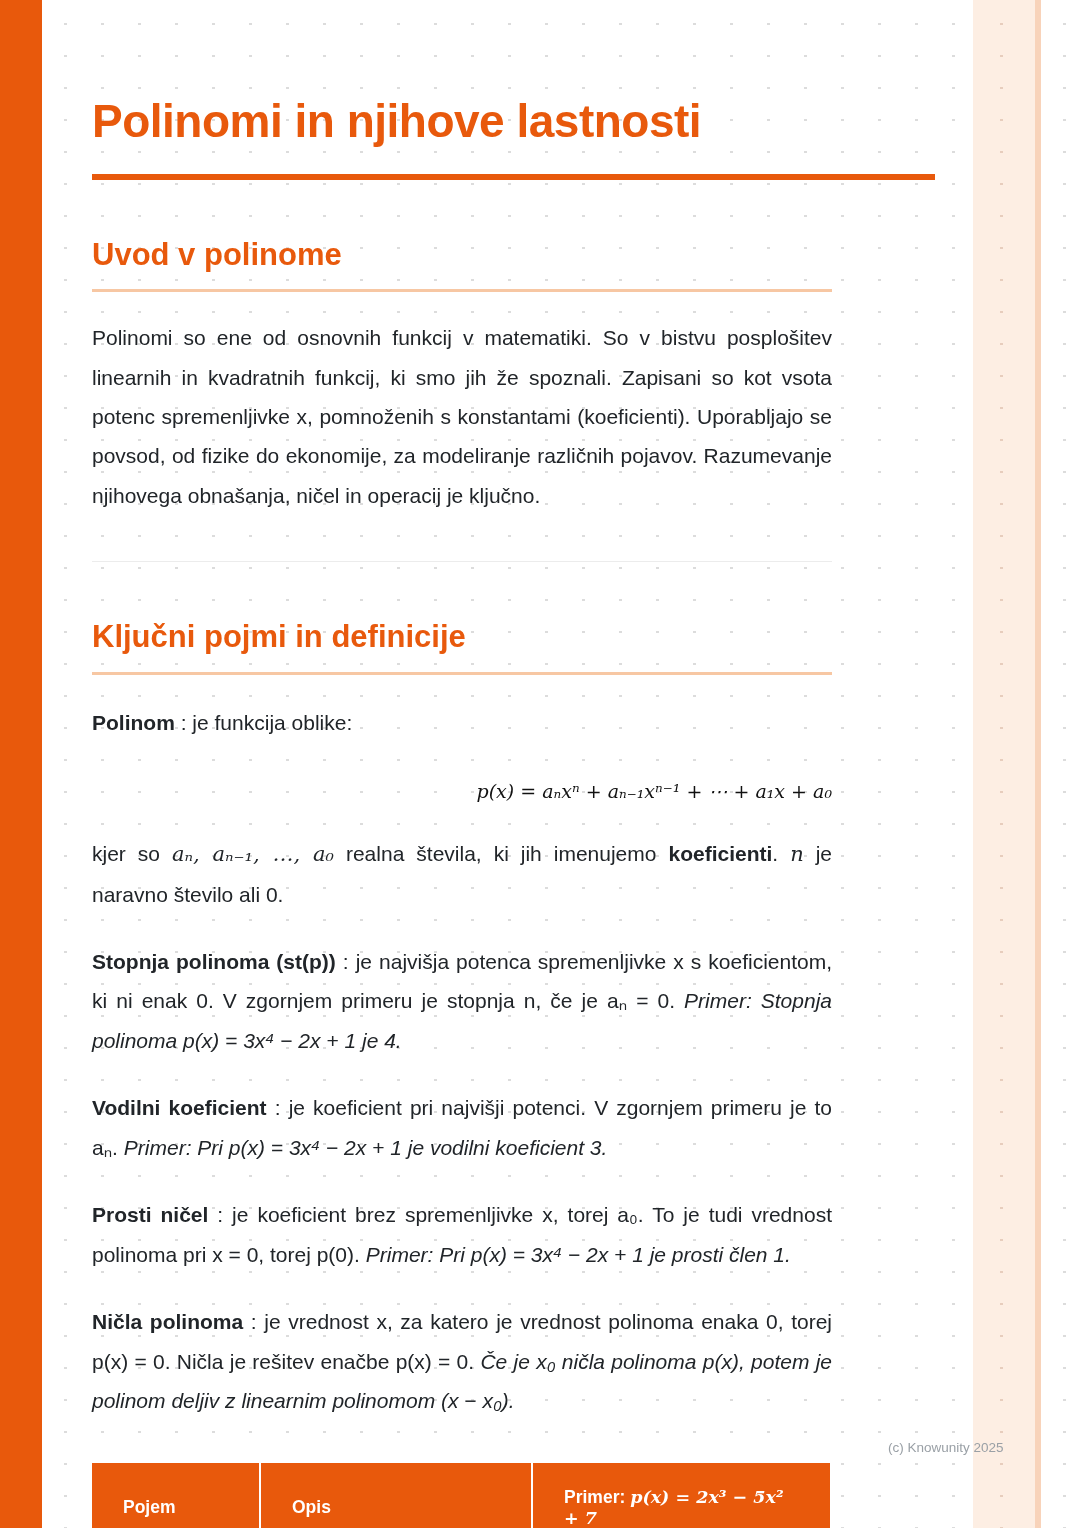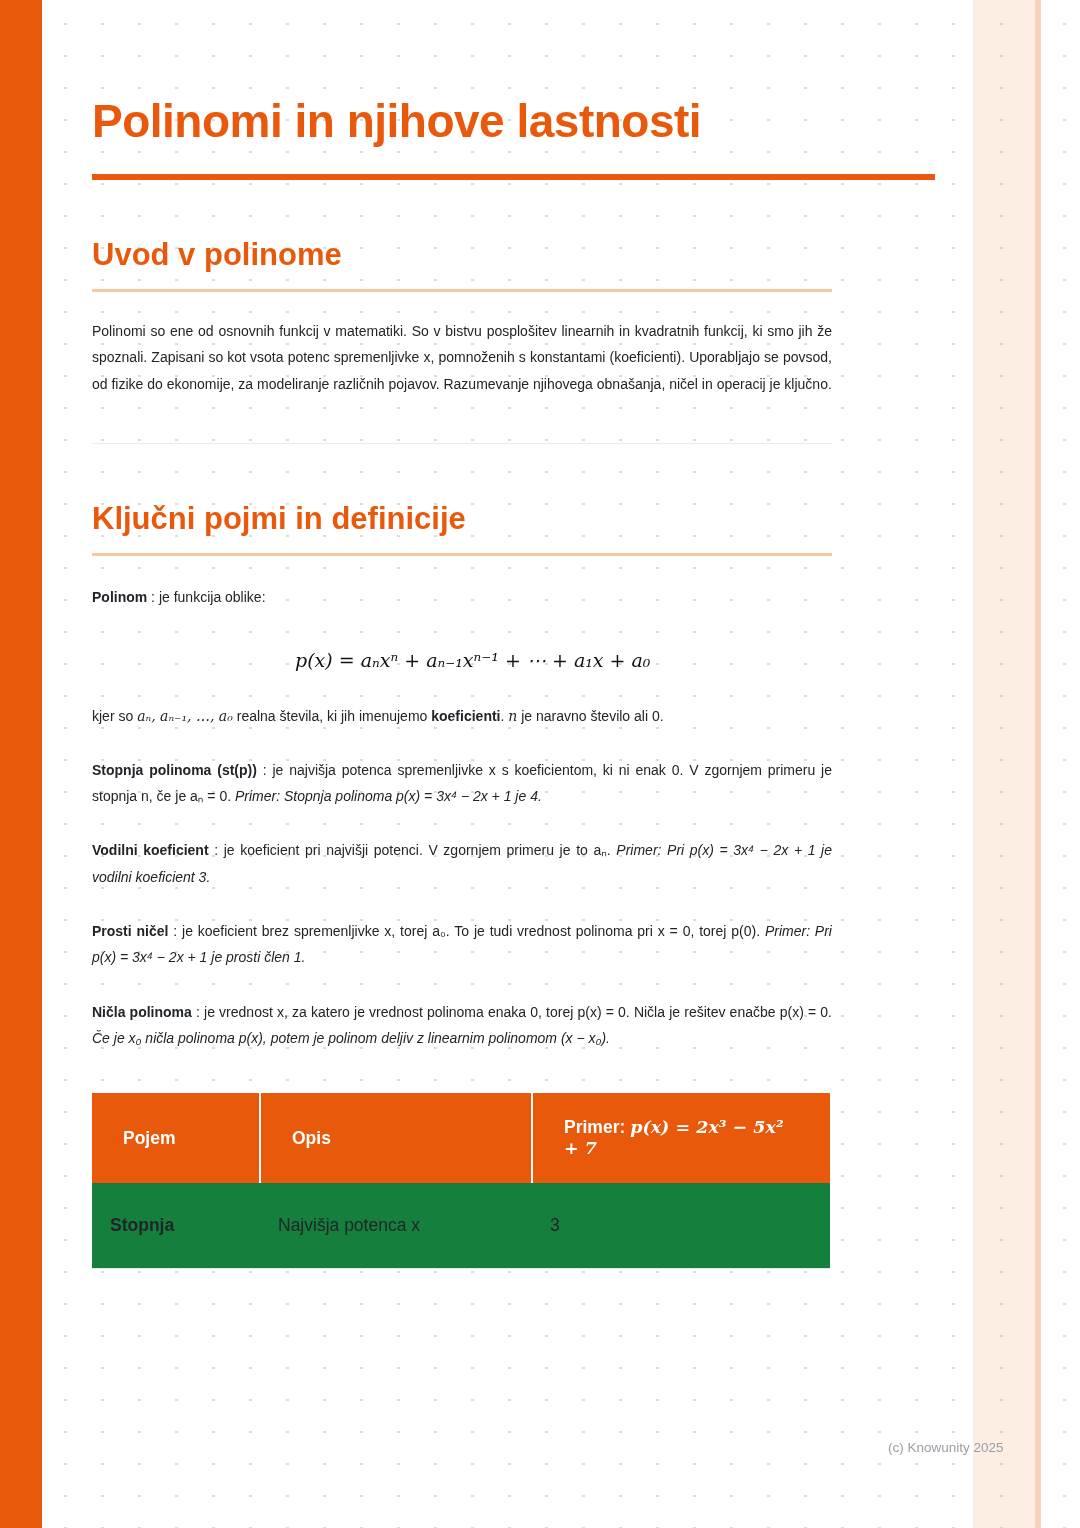--- a/index.html
+++ b/index.html
@@ -37,32 +37,32 @@
   .title-rule { margin-top:26px; width:843px; height:6px; background:#E8590C; }
 
   h2.section-heading {
     margin:56px 0 0 0;
     font-size:31px; line-height:1.2; font-weight:800; color:#E8590C;
   }
   .heading-rule { margin-top:16px; width:740px; height:3px; background:#f7c7a3; }
 
   p.body-text, .def, .kjer {
     margin:26px 0 0 0;
-    font-size:14px; line-height:1.88; color:#212529; text-align:justify;
+    font-size:21px; line-height:1.88; color:#212529; text-align:justify;
   }
   .section-divider { margin-top:46px; width:740px; height:1px; background:#ececec; }
 
   .term { font-weight:bold; }
   .math { font-family:"DejaVu Serif", serif; font-style:italic; }
   .example { font-style:italic; }
 
   .formula-block {
     margin:38px 0 0 203px;
     font-family:"DejaVu Serif", serif; font-style:italic;
-    font-size:19px; color:#111;
+    font-size:19px; color:#111;text-align:right;
   }
 
   .def { margin-top:28px; }
   .kjer { margin-top:32px; }
 
   table.concepts-table {
     margin-top:42px; width:738px;
     border-collapse:collapse; font-size:17.5px;
     background:#ffffff;
   }

